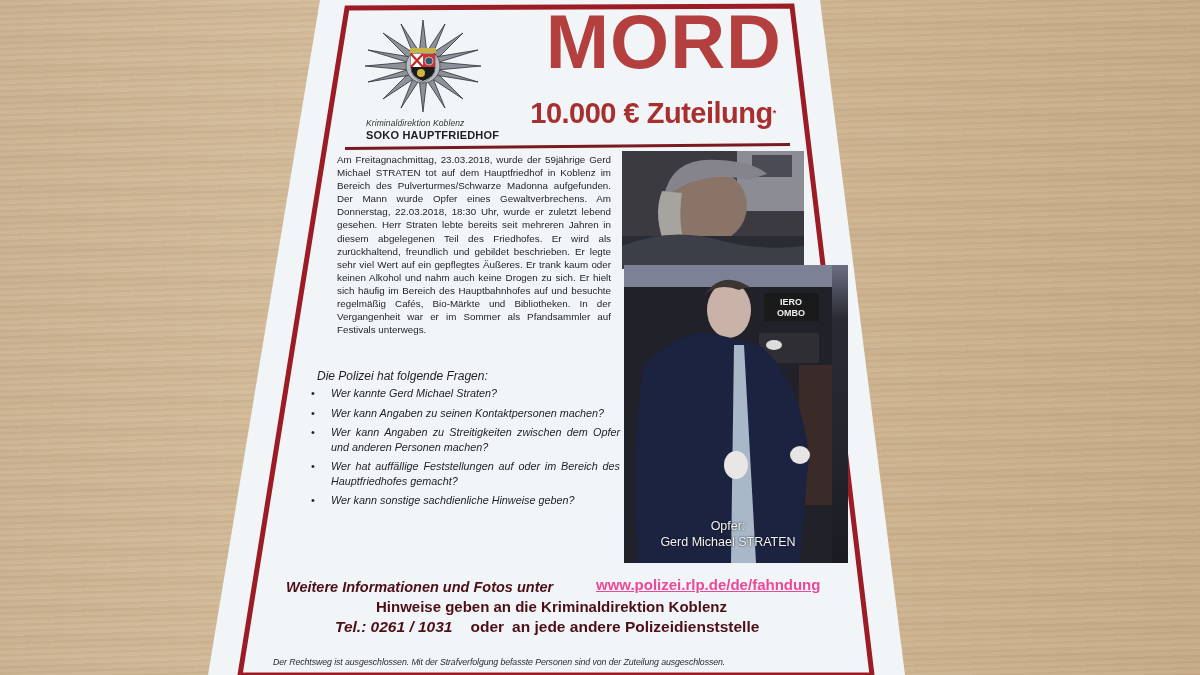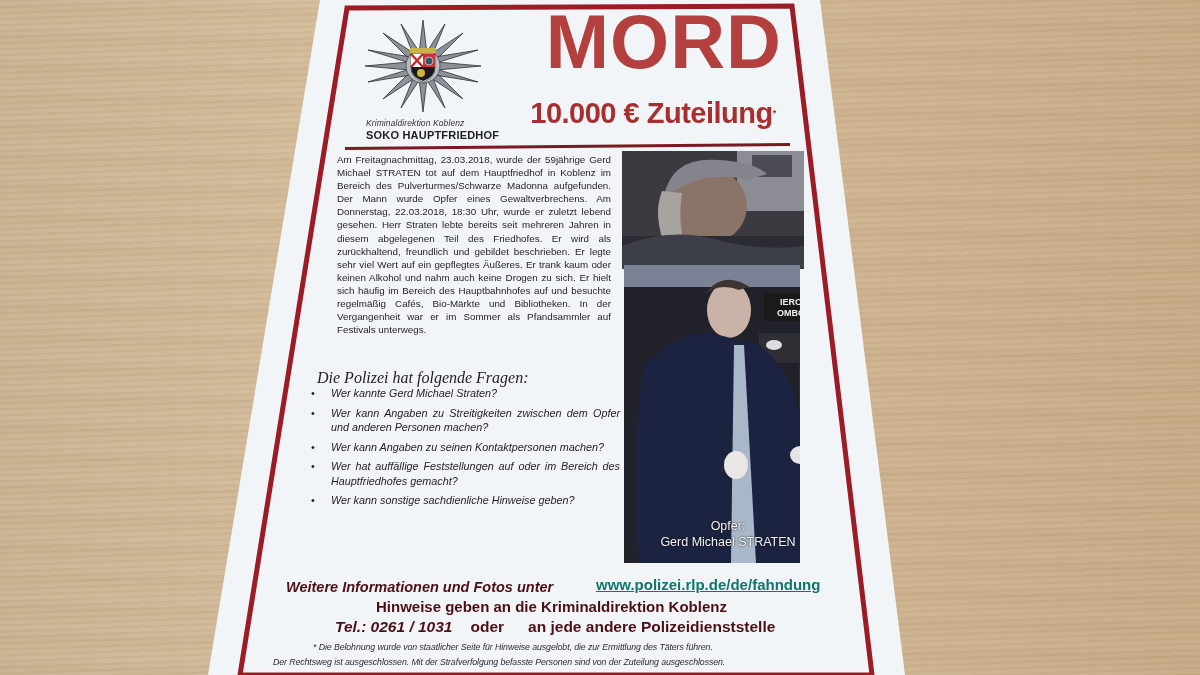--- a/index.html
+++ b/index.html
@@ -36,42 +36,42 @@
   .mord { position:absolute; left:512px; top:4px; width:270px; text-align:right;
     font-size:76px; font-weight:bold; color:#b3403f; letter-spacing:1px; line-height:76px; }
   .reward { position:absolute; left:513px; top:96px; width:280px; text-align:center;
     font-size:29px; font-weight:bold; color:#a82f30; line-height:34px; letter-spacing:-0.5px; }
   .reward sup { font-size:9px; vertical-align:top; }
 
   
   .body-text { position:absolute; left:337px; top:153px; width:274px;
     font-size:9.8px; line-height:13.1px; color:#1e1e25; text-align:justify; }
   .body-text p { margin:0; }
-  .questions-intro { position:absolute; left:317px; top:369px; font-size:16px; color:#1e1e25; font-style:italic;font-family:Liberation Serif, serif; }
+  .questions-intro { position:absolute; left:317px; top:369px; font-size:12px; color:#1e1e25; font-style:italic; }
   .questions { position:absolute; left:293px; top:386px; width:327px; margin:0; padding:0; list-style:none;
     font-size:10.8px; line-height:14.5px; color:#1e1e25; font-style:italic; }
   .questions li { position:relative; padding-left:38px; margin-bottom:5px; text-align:justify; }
   .questions li::before { content:"\2022"; position:absolute; left:18px; top:0; font-size:11px; font-style:normal; }
 
   
   .photo1 { position:absolute; left:622px; top:151px; width:182px; height:118px; overflow:hidden;
     background: linear-gradient(160deg, #3e3c43 0%, #5a5658 30%, #6d6866 50%, #2b2a30 100%); }
-  .photo2 { position:absolute; left:624px; top:265px; width:176px; height:298px; overflow:hidden;
+  .photo2 { position:absolute; left:624px; top:265px; width:224px; height:298px; overflow:hidden;
     background: linear-gradient(180deg, #6b6f80 0%, #2a2a34 18%, #24252d 60%, #1b1c22 100%); }
   .caption { position:absolute; left:628px; top:518px; width:200px; text-align:center;
     color:#f4f4f4; font-weight:normal; font-size:12.5px; line-height:16px; text-shadow:0 0 2px #000; }
 
   
   .more-info { position:absolute; left:286px; top:579px; font-size:14.5px; font-weight:bold; color:#4c0f16; font-style:italic; }
-  .more-link { position:absolute; left:596px; top:576px; font-size:15px; font-weight:bold; color:#0f766e; text-decoration:underline; }
+  .more-link { position:absolute; left:596px; top:576px; font-size:15px; font-weight:bold; color:#ec4899; text-decoration:underline; }
   .hint { position:absolute; left:376px; top:598px; font-size:15px; font-weight:bold; color:#4c0f16; }
   .tel { position:absolute; left:335px; top:618px; font-size:15.5px; font-weight:bold; color:#4c0f16; white-space:pre; }
   .tel .num { font-style:italic; }
   .tel .or { margin-left:18px; }
-  .tel .any { margin-left:24px; }
+  .tel .any { margin-left:8px; }
   .disclaimer1 { position:absolute; left:313px; top:642px; font-size:8.8px; color:#2b2b38; font-style:italic; letter-spacing:-0.1px; }
   .disclaimer2 { position:absolute; left:273px; top:657px; font-size:8.8px; color:#2b2b38; font-style:italic; letter-spacing:-0.1px; }
 </style>
 </head>
 <body>
 
 <div class="table"></div>
 
 <div class="paper"></div>
 
@@ -121,22 +121,22 @@
 
   <div class="header-rule"></div>
 
   <div class="body-text">
     <p>Am Freitagnachmittag, 23.03.2018, wurde der 59jährige Gerd Michael STRATEN tot auf dem Hauptfriedhof in Koblenz im Bereich des Pulverturmes/Schwarze Madonna aufgefunden. Der Mann wurde Opfer eines Gewaltverbrechens. Am Donnerstag, 22.03.2018, 18:30 Uhr, wurde er zuletzt lebend gesehen. Herr Straten lebte bereits seit mehreren Jahren in diesem abgelegenen Teil des Friedhofes. Er wird als zurückhaltend, freundlich und gebildet beschrieben. Er legte sehr viel Wert auf ein gepflegtes Äußeres. Er trank kaum oder keinen Alkohol und nahm auch keine Drogen zu sich. Er hielt sich häufig im Bereich des Hauptbahnhofes auf und besuchte regelmäßig Cafés, Bio-Märkte und Bibliotheken. In der Vergangenheit war er im Sommer als Pfandsammler auf Festivals unterwegs.</p>
   </div>
 
   <div class="questions-intro">Die Polizei hat folgende Fragen:</div>
   <ul class="questions">
     <li>Wer kannte Gerd Michael Straten?</li>
+    <li>Wer kann Angaben zu seinen Kontaktpersonen machen?</li>
     <li>Wer kann Angaben zu Streitigkeiten zwischen dem Opfer und anderen Personen machen?</li>
-    <li>Wer kann Angaben zu seinen Kontaktpersonen machen?</li>
     <li>Wer hat auffällige Feststellungen auf oder im Bereich des Hauptfriedhofes gemacht?</li>
     <li>Wer kann sonstige sachdienliche Hinweise geben?</li>
   </ul>
 
   <div class="photo1">
     <svg width="182" height="118" viewBox="0 0 182 118">
       <rect width="182" height="118" fill="#3b3a40"></rect>
       <rect x="115" y="0" width="67" height="60" fill="#8b8c94"></rect>
       <rect x="130" y="4" width="40" height="22" fill="#4b4b55"></rect>
       <ellipse cx="85" cy="55" rx="40" ry="38" fill="#8a7468"></ellipse>
@@ -166,15 +166,14 @@
   </div>
   <div class="caption">
     <div>Opfer:</div>
     <div>Gerd Michael STRATEN</div>
   </div>
 
   <div class="more-info">Weitere Informationen und Fotos unter</div>
   <div class="more-link">www.polizei.rlp.de/de/fahndung</div>
   <div class="hint">Hinweise geben an die Kriminaldirektion Koblenz</div>
   <div class="tel"><span class="num">Tel.: 0261 / 1031</span><span class="or">oder</span><span class="any">an jede andere Polizeidienststelle</span></div>
-  <div class="disclaimer1">* Die Belohnung wurde von staatlicher Seite für Hinweise ausgelobt, die zur Ermittlung des Täters führen.</div>
   <div class="disclaimer2">Der Rechtsweg ist ausgeschlossen. Mit der Strafverfolgung befasste Personen sind von der Zuteilung ausgeschlossen.</div>
 </div>
 
 </body></html>

